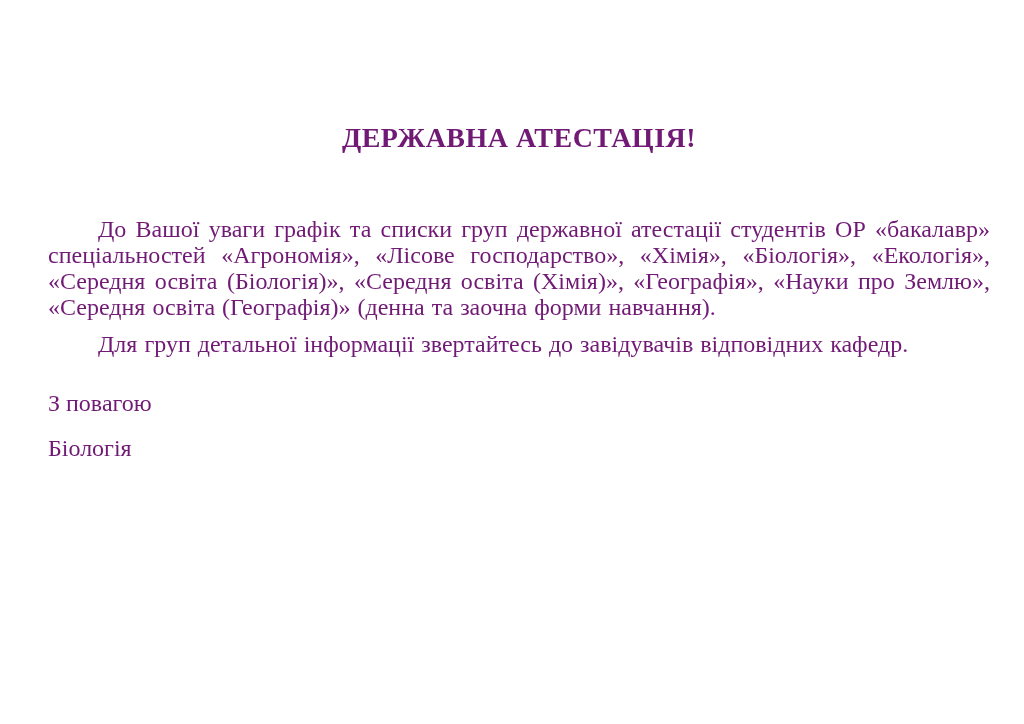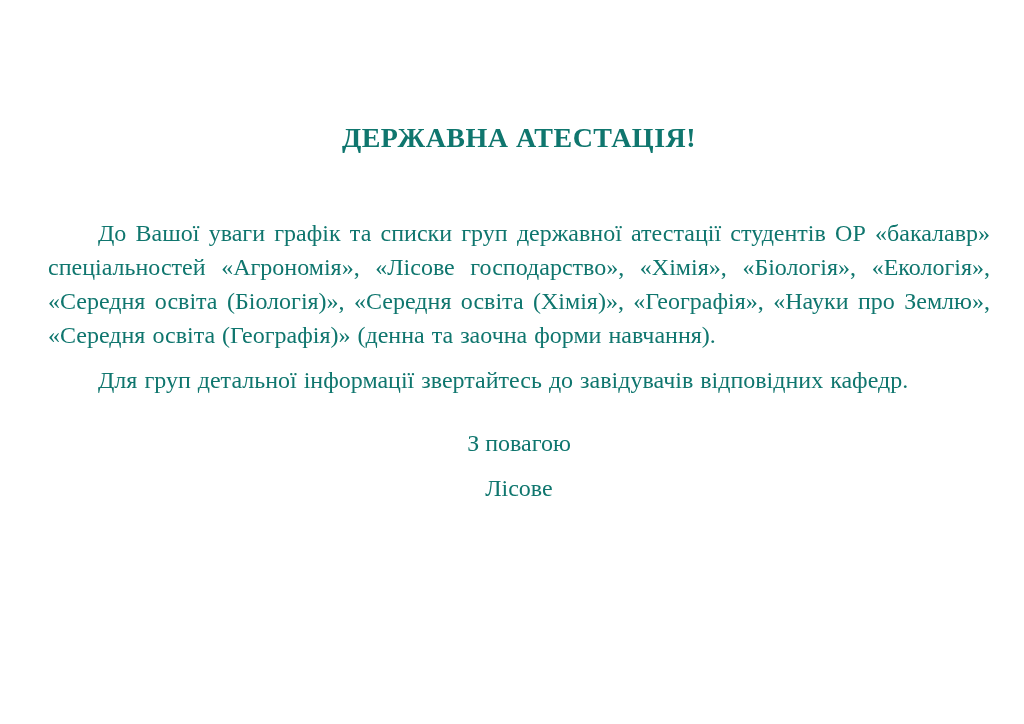--- a/index.html
+++ b/index.html
@@ -5,60 +5,60 @@
   html, body {
     margin: 0;
     padding: 0;
     background: #ffffff;
   }
   .page {
     position: relative;
     width: 1024px;
     height: 724px;
     background: #ffffff;
-    color: #0f766e;
+    color: #701a75;
     font-family: "Liberation Serif", "DejaVu Serif", serif;
     box-sizing: border-box;
     padding: 120px 34px 0 48px;
     overflow: hidden;
   }
   .doc-title {
     margin: 0 0 60px 0;
     font-size: 28px;
     line-height: 36px;
     font-weight: bold;
     text-align: center;
     letter-spacing: 0.5px;
   }
   .doc-body p {
     margin: 9px 0 11px 0;
     font-size: 24px;
-    line-height: 34px;
+    line-height: 26px;
     text-align: justify;
     text-indent: 50px;
     word-spacing: 1px;
   }
   .signature {
     margin-top: 24px;
-    text-align: center;
+    text-align: left;
     font-size: 24px;
     line-height: 45px;
   }
   .signature div {
     display: block;
   }
 </style>
 </head>
 <body>
 
 <div class="page">
   <h1 class="doc-title">ДЕРЖАВНА АТЕСТАЦІЯ!</h1>
 
   <div class="doc-body">
     <p>До Вашої уваги графік та списки груп державної атестації студентів ОР «бакалавр» спеціальностей «Агрономія», «Лісове господарство», «Хімія», «Біологія», «Екологія», «Середня освіта (Біологія)», «Середня освіта (Хімія)», «Географія», «Науки про Землю», «Середня освіта (Географія)» (денна та заочна форми навчання).</p>
     <p>Для груп детальної інформації звертайтесь до завідувачів відповідних кафедр.</p>
   </div>
 
   <div class="signature">
     <div>З повагою</div>
-    <div>Лісове</div>
+    <div>Біологія</div>
   </div>
 </div>
 
 </body></html>

